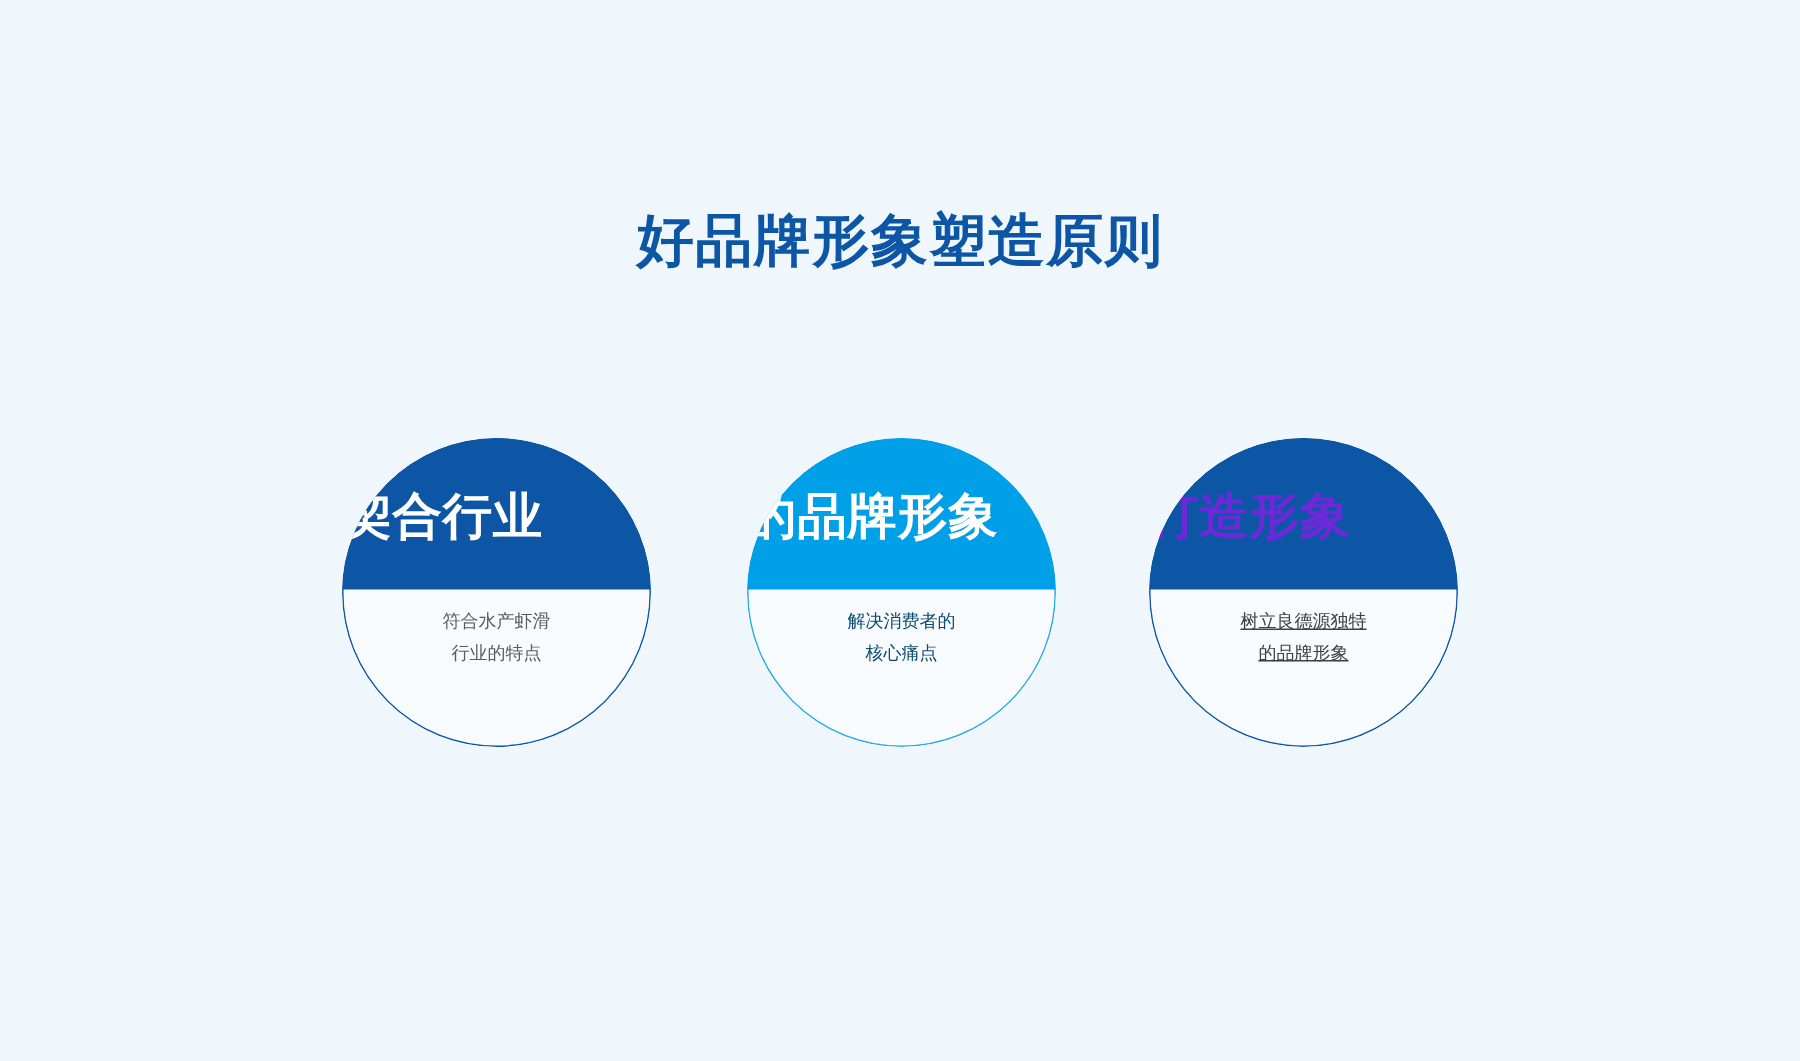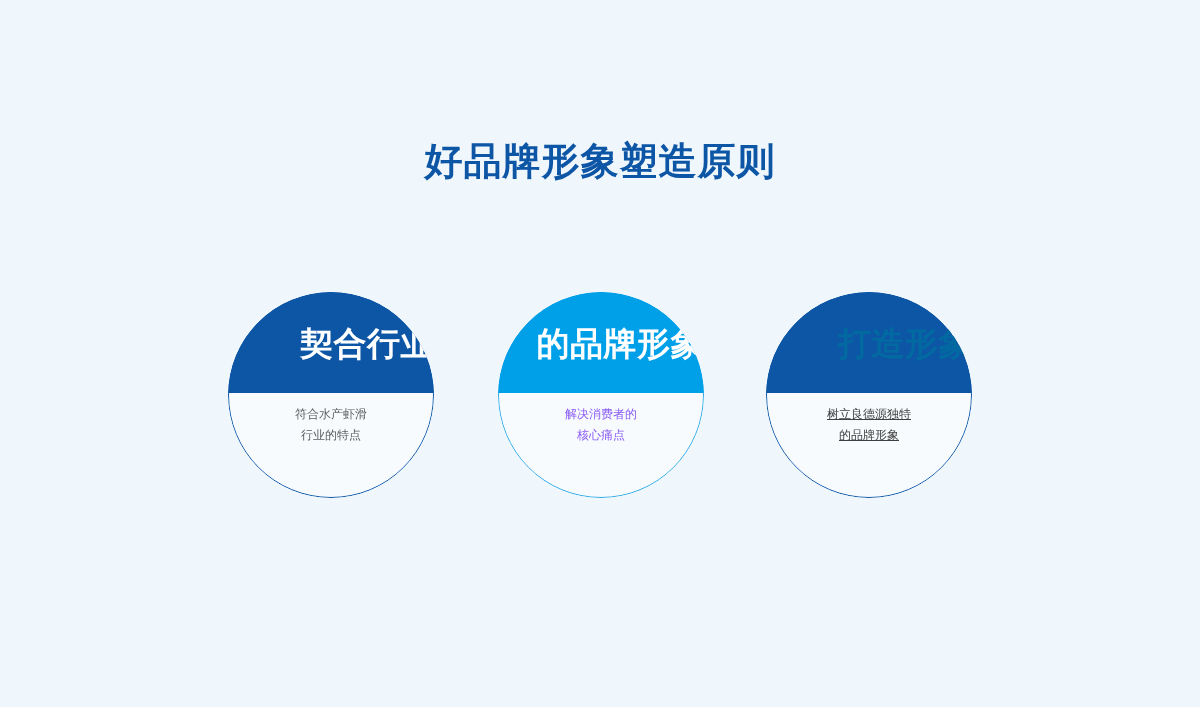--- a/index.html
+++ b/index.html
@@ -80,21 +80,21 @@
     top: 0;
     width: 100%;
     height: 101px;
   }
 
   .circle-heading {
     position: absolute;
     left: 0;
     top: 32px;
     width: 100%;
-    text-align: right;
+    text-align: left;
     font-size: 33px;
     font-weight: bold;
     color: #ffffff;
     letter-spacing: 0.5px;
     line-height: 1.2;
     z-index: 3;
   }
 
   .circle-desc {
     position: absolute;
@@ -127,28 +127,28 @@
       <div class="circle-desc" style="color: rgb(92, 92, 92);">符合水产虾滑
 行业的特点</div>
     </div>
 
     <div class="circle circle-1">
       <div class="circle-body" style="background: rgb(247, 251, 254); border-color: rgb(41, 169, 232);"></div>
       <div class="circle-clip">
         <div class="cap" style="background: rgb(0, 160, 233);"></div>
       </div>
       <div class="circle-heading" style="color: rgb(255, 255, 255);">的品牌形象</div>
-      <div class="circle-desc" style="color: #8b5cf6;">解决消费者的
+      <div class="circle-desc" style="color: #0c4a6e;">解决消费者的
 核心痛点</div>
     </div>
 
     <div class="circle circle-2">
       <div class="circle-body" style="background: rgb(247, 251, 254); border-color: rgb(13, 86, 166);"></div>
       <div class="circle-clip">
         <div class="cap" style="background: rgb(13, 86, 166);"></div>
       </div>
-      <div class="circle-heading" style="color: #0369a1;">打造形象</div>
+      <div class="circle-heading" style="color: #6d28d9;">打造形象</div>
       <div class="circle-desc" style="color: #404040; text-decoration: underline;">树立良德源独特
 的品牌形象</div>
     </div>
 
   </div>
 </div>
 
 </body></html>

